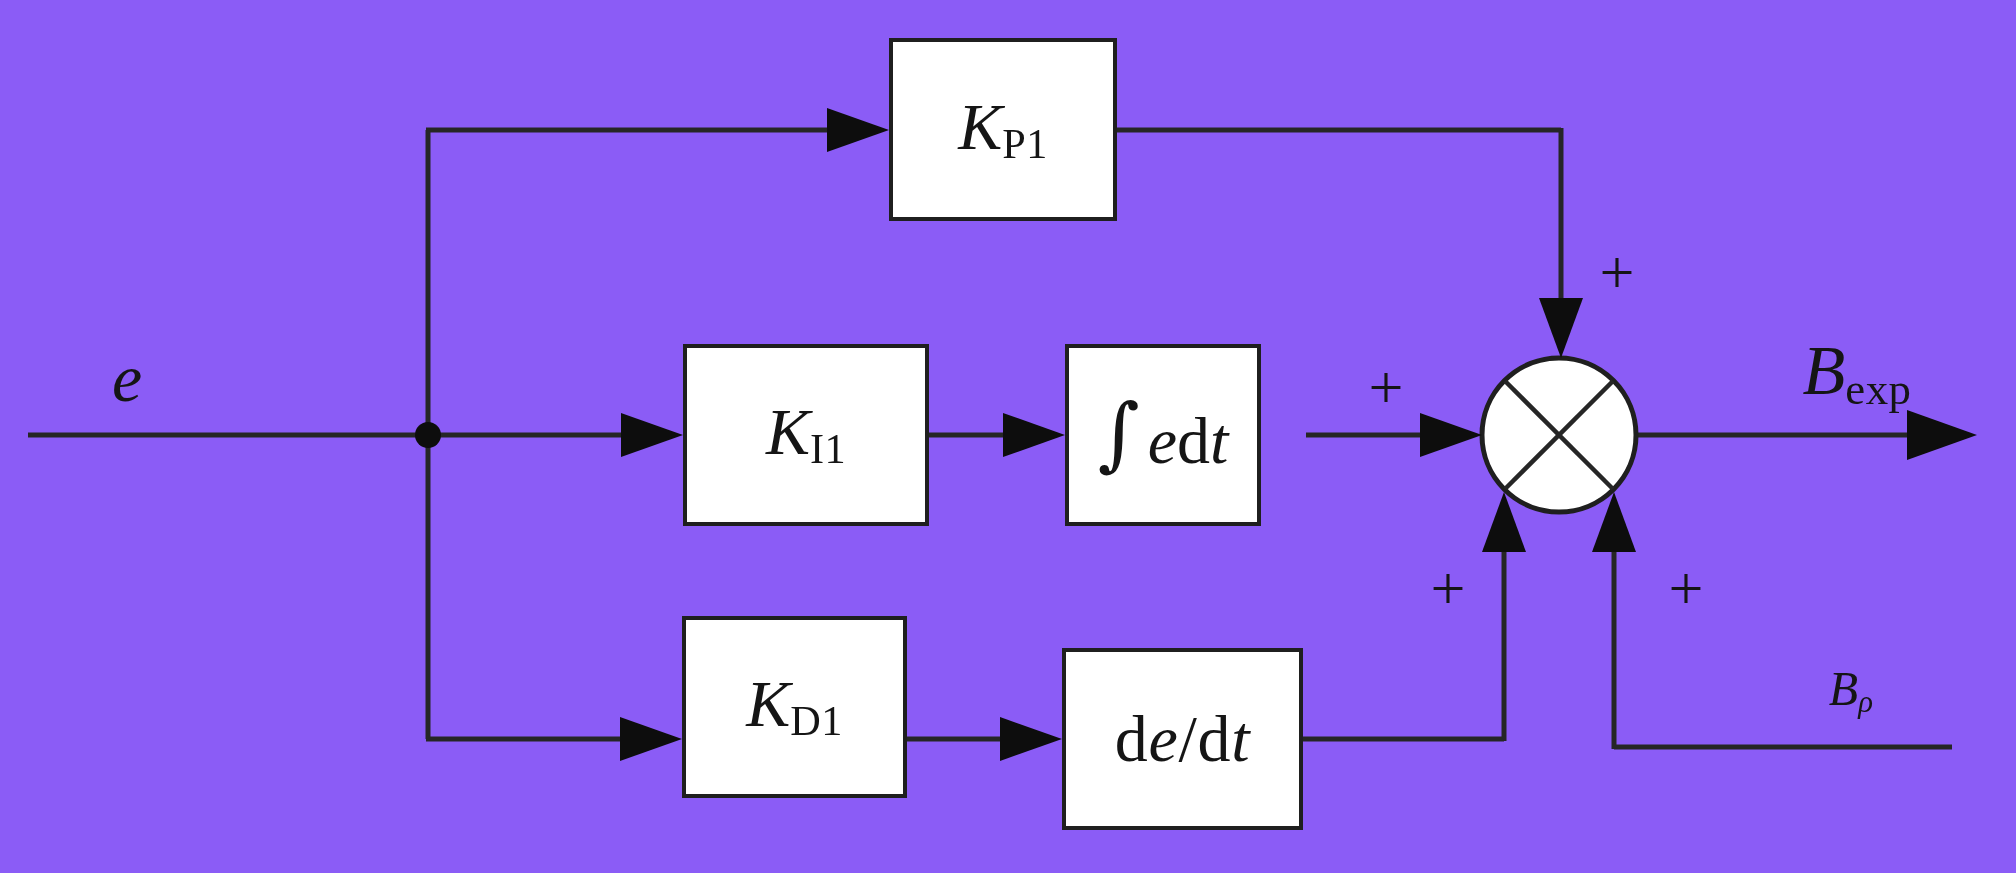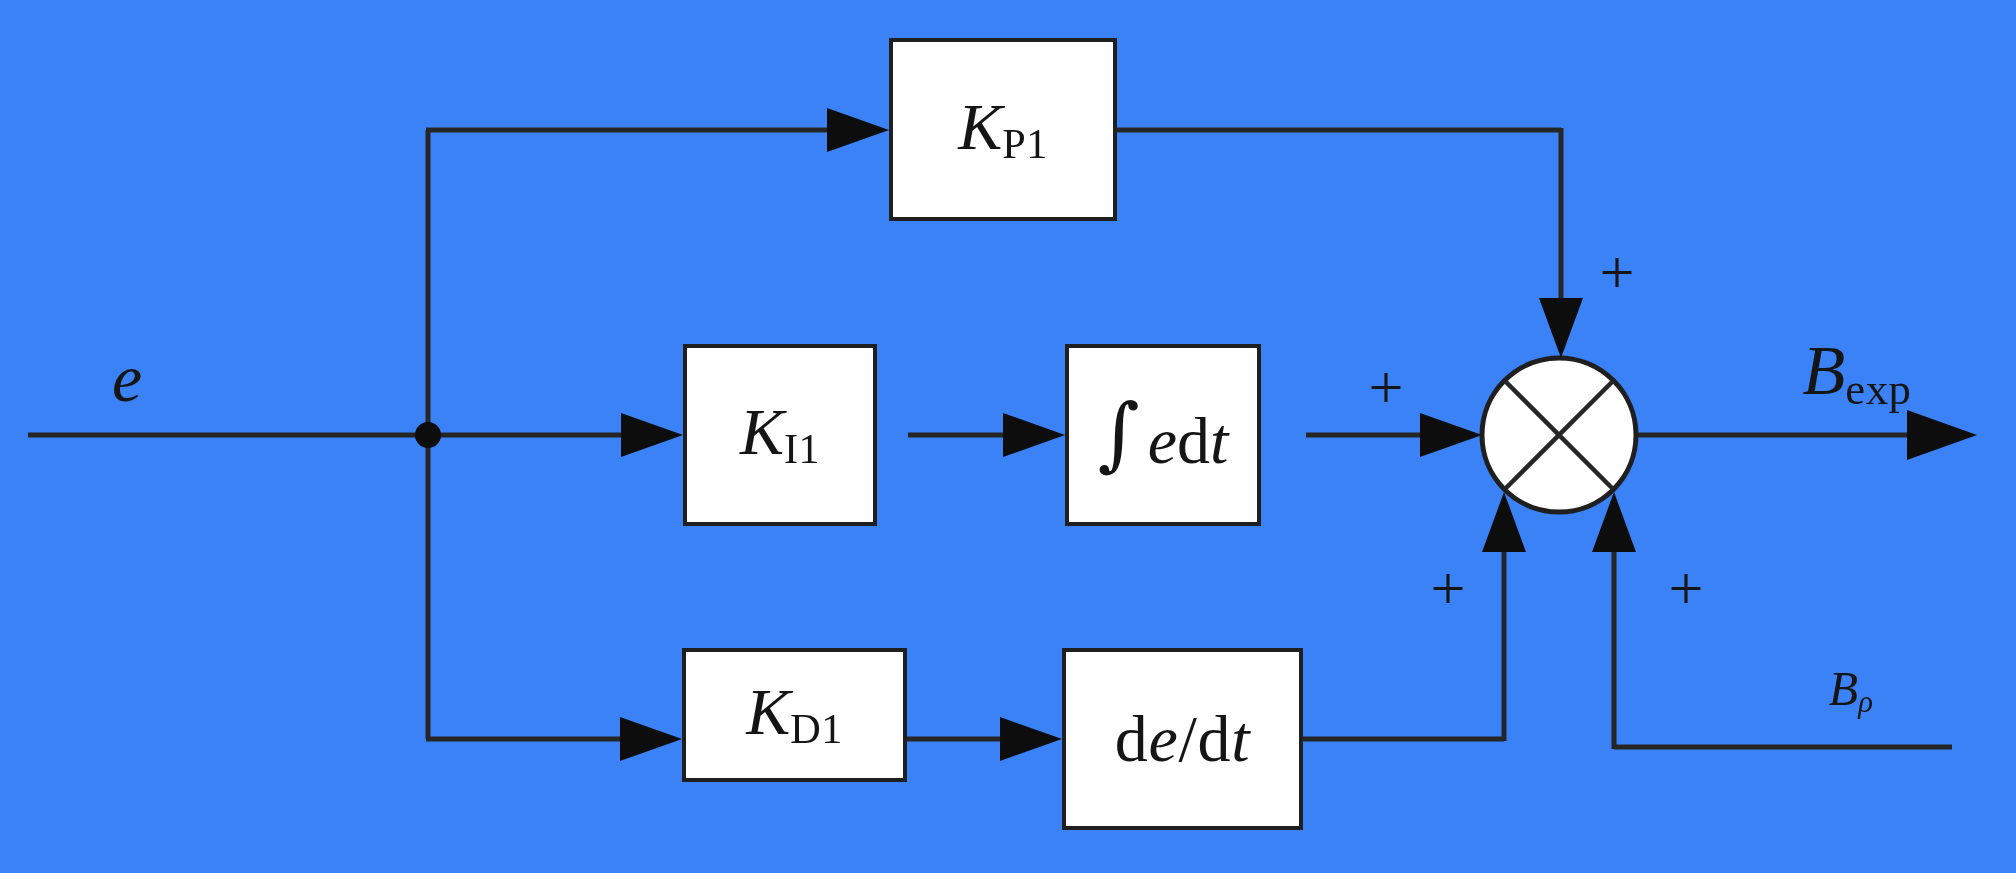--- a/index.html
+++ b/index.html
@@ -4,21 +4,21 @@
 <style>
   html, body {
     margin: 0;
     padding: 0;
     background: #ffffff;
   }
   .stage {
     position: relative;
     width: 2016px;
     height: 873px;
-    background: #3b82f6;
+    background: #8b5cf6;
     font-family: "Liberation Serif", serif;
     color: #151515;
     overflow: hidden;
   }
   .wires {
     position: absolute;
     left: 0; top: 0;
     width: 2016px;
     height: 873px;
   }
@@ -34,23 +34,23 @@
     background: #ffffff;
     border: 4px solid #1f1f1f;
     display: flex;
     align-items: center;
     justify-content: center;
     font-size: 66px;
     line-height: 1;
     white-space: nowrap;
   }
   .box-kp1 { left: 889px; top:  38px; width: 228px; height: 183px; }
-  .box-ki1 { left: 683px; top: 344px; width: 194px; height: 182px; }
+  .box-ki1 { left: 683px; top: 344px; width: 246px; height: 182px; }
   .box-int { left: 1065px; top: 344px; width: 196px; height: 182px; }
-  .box-kd1 { left: 682px; top: 648px; width: 225px; height: 134px; }
+  .box-kd1 { left: 682px; top: 616px; width: 225px; height: 182px; }
   .box-der { left: 1062px; top: 648px; width: 241px; height: 182px; }
 
   .it { font-style: italic; }
   .rm { font-style: normal; }
   .sub {
     font-size: 0.64em;
     font-style: normal;
     vertical-align: -0.22em;
     letter-spacing: 0.01em;
   }

